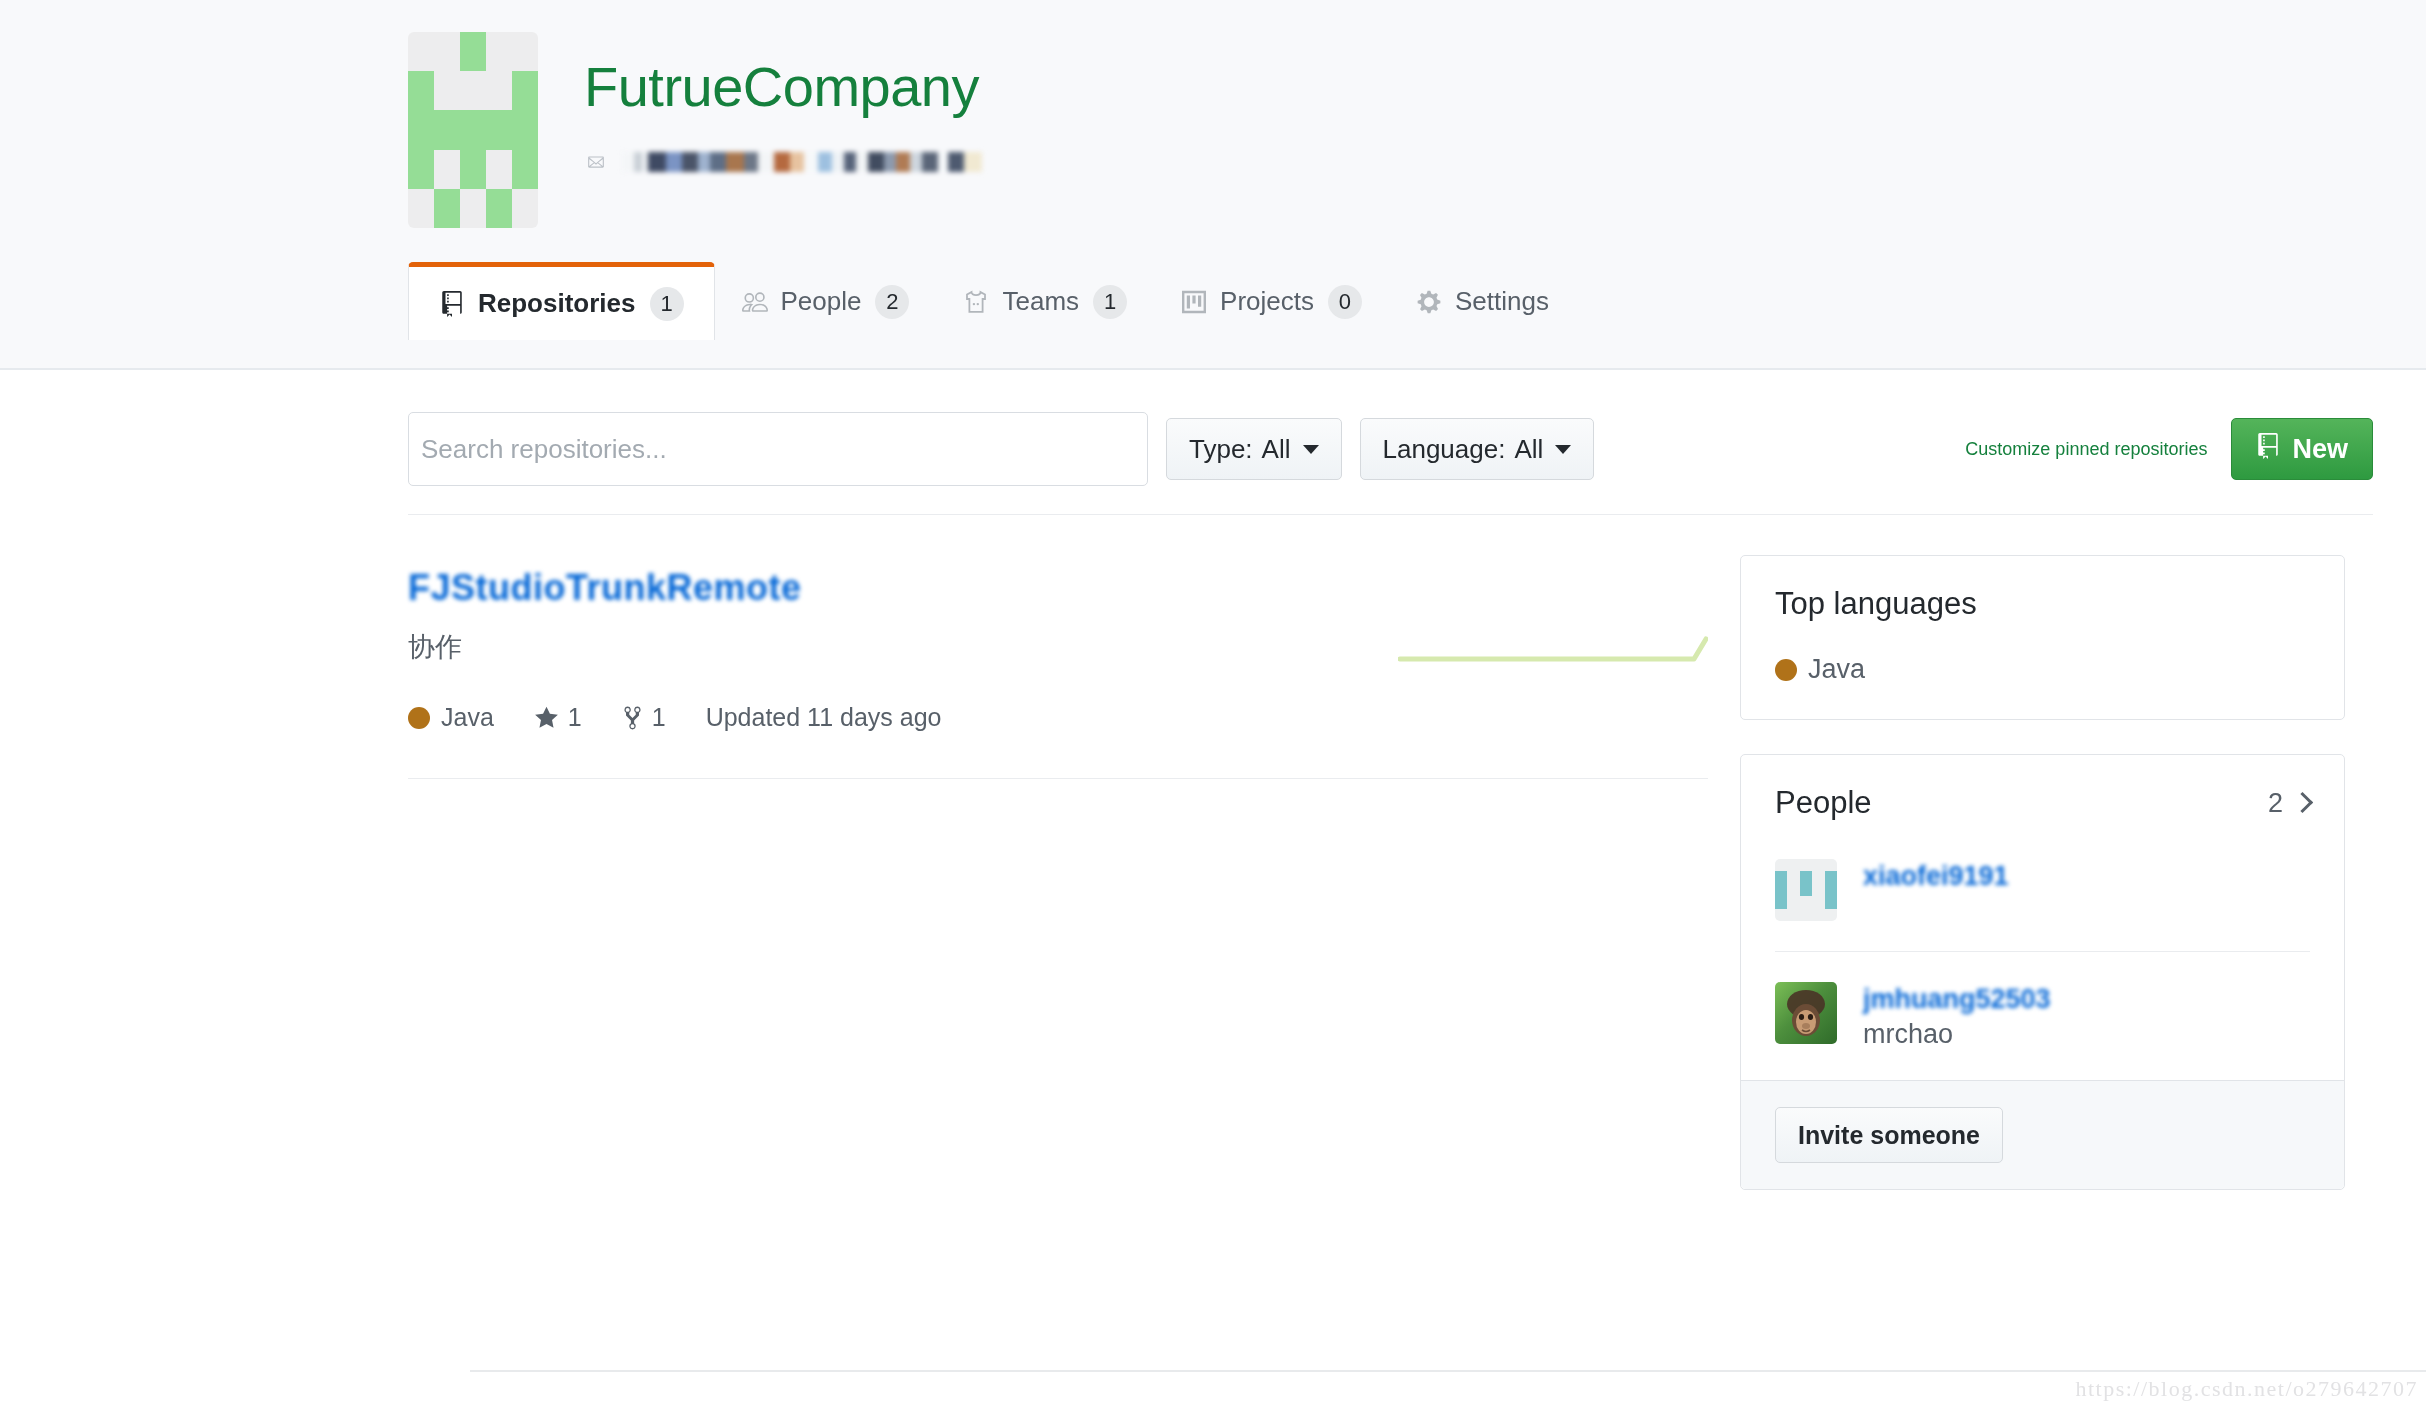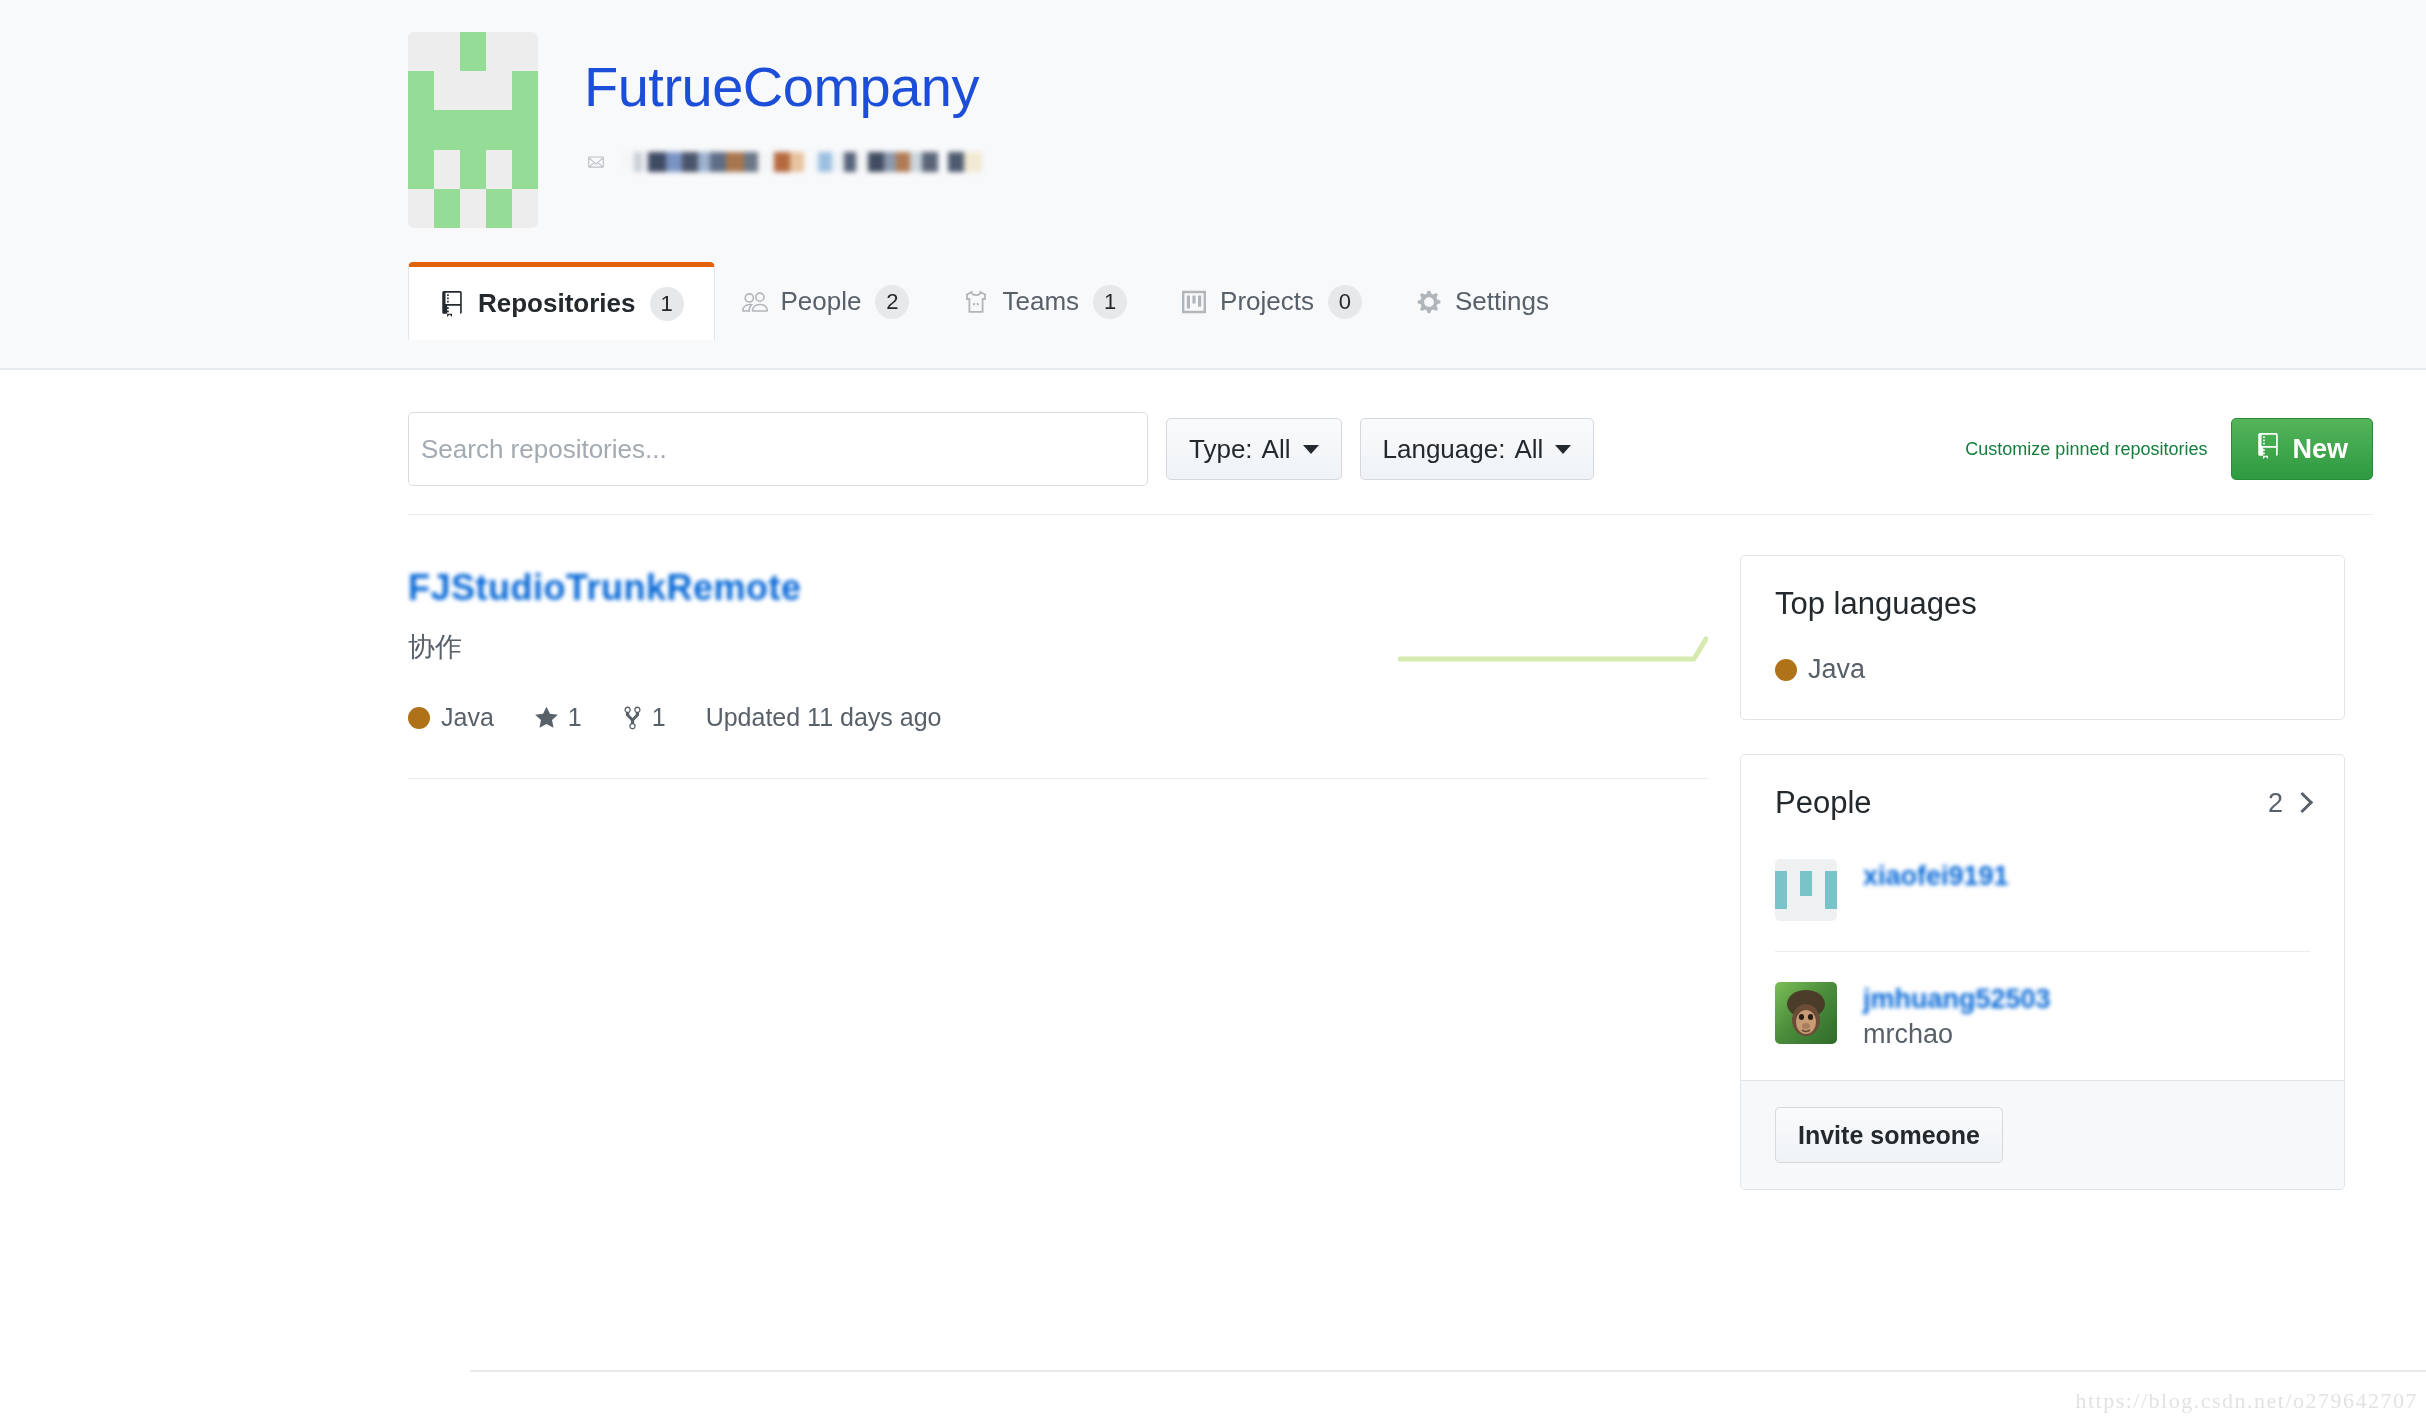--- a/index.html
+++ b/index.html
@@ -54,21 +54,21 @@
   .org-avatar .cell.on { background: #95dd96; }
 
   .org-meta {
     margin-left: 46px;
     padding-top: 24px;
   }
   .org-name {
     font-size: 56px;
     line-height: 1.12;
     font-weight: 400;
-    color: #1d4ed8;
+    color: #15803d;
     letter-spacing: -0.5px;
     margin: 0;
   }
   .org-email-row {
     display: flex;
     align-items: center;
     margin-top: 30px;
     height: 26px;
   }
   .mail-icon {
@@ -421,21 +421,21 @@
     position: absolute;
     left: 470px;
     right: 0;
     bottom: 52px;
     height: 2px;
     background: #e8eaec;
   }
   .watermark {
     position: absolute;
     right: 8px;
-    bottom: 10px;
+    bottom: 22px;
     font-family: "Liberation Serif", serif;
     font-size: 22px;
     color: #e2e2e4;
     letter-spacing: 1.5px;
     white-space: nowrap;
   }
 </style>
 </head>
 <body>
 

